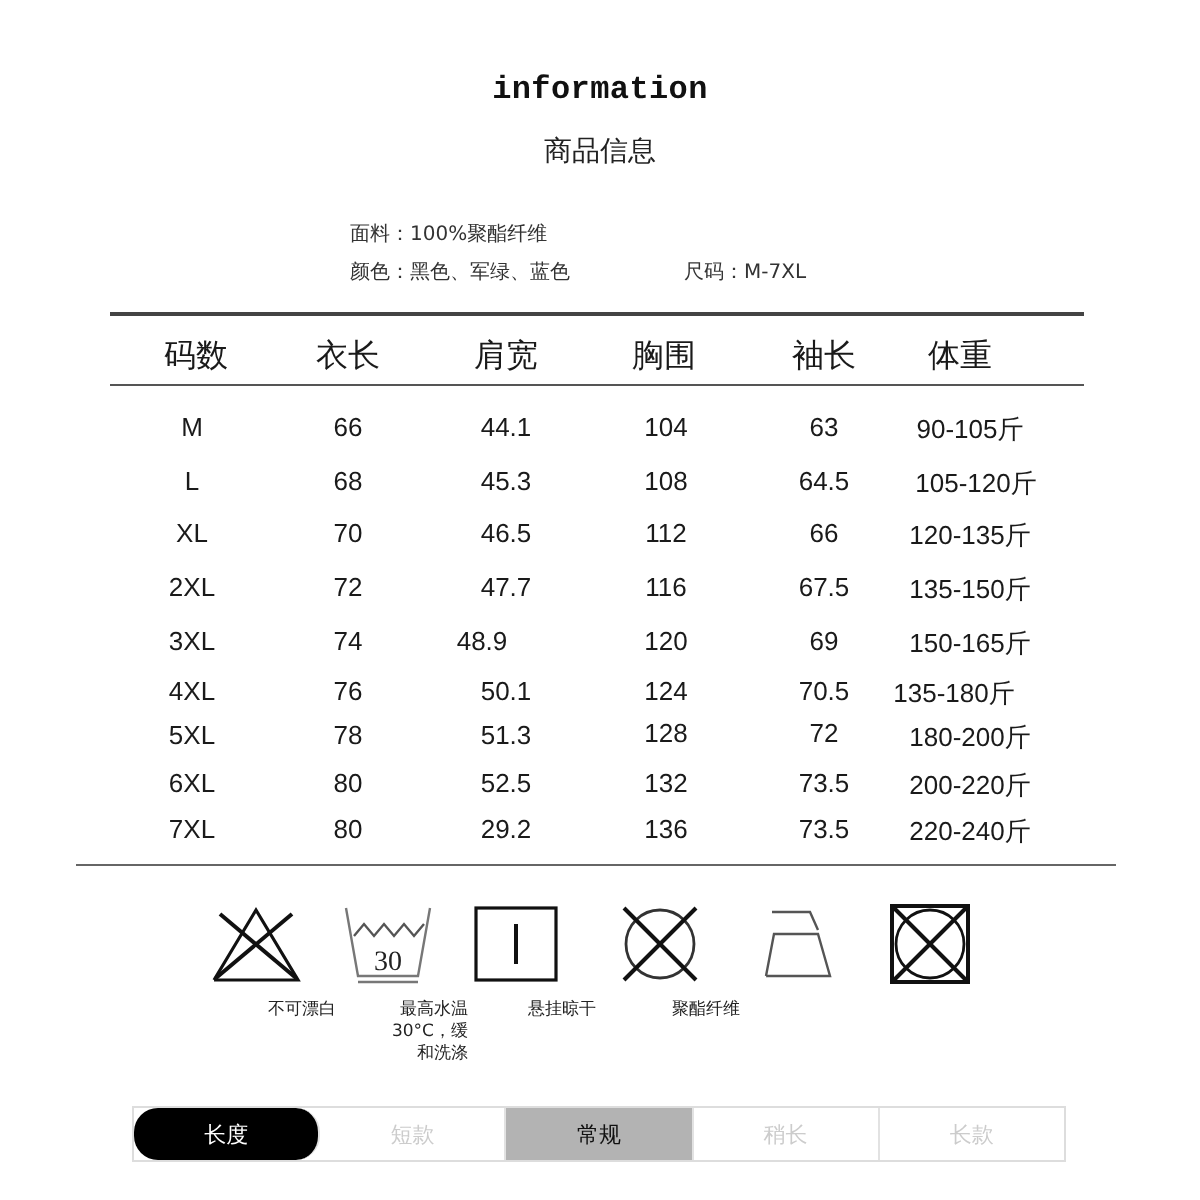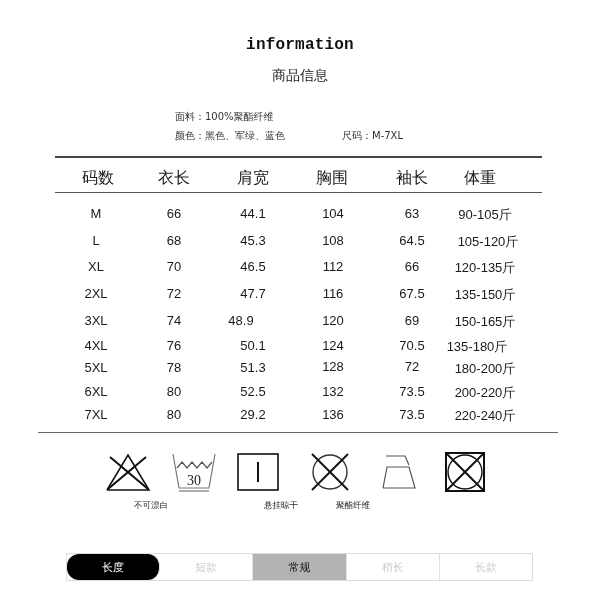--- a/index.html
+++ b/index.html
@@ -151,20 +151,25 @@
 
   <div class="icon-wrap" style="left:154px">
     <span>
       <svg width="48" height="40" viewBox="0 0 48 40">
         <polyline points="3,2 9,36 39,36 45,2" fill="none" stroke="#777" stroke-width="1.2"></polyline>
         <line x1="9" y1="39" x2="39" y2="39" stroke="#777" stroke-width="1.2"></line>
         <polyline points="7,16 12,10 17,16 22,10 27,16 32,10 37,16 42,10" fill="none" stroke="#555" stroke-width="1.2"></polyline>
         <text x="24" y="33" text-anchor="middle" font-family="Liberation Serif, serif" font-size="14" fill="#222">30</text>
       </svg>
     </span>
+    <div class="icon-label">
+      <div>最高水温</div>
+      <div>30°C，缓</div>
+      <div>和洗涤</div>
+    </div>
   </div>
 
   <div class="icon-wrap" style="left:218px">
     <span>
       <svg width="48" height="40" viewBox="0 0 48 40">
         <rect x="4" y="2" width="40" height="36" fill="none" stroke="#111" stroke-width="1.6"></rect>
         <line x1="24" y1="10" x2="24" y2="30" stroke="#111" stroke-width="2"></line>
       </svg>
     </span>
     <div class="icon-label">悬挂晾干</div>

